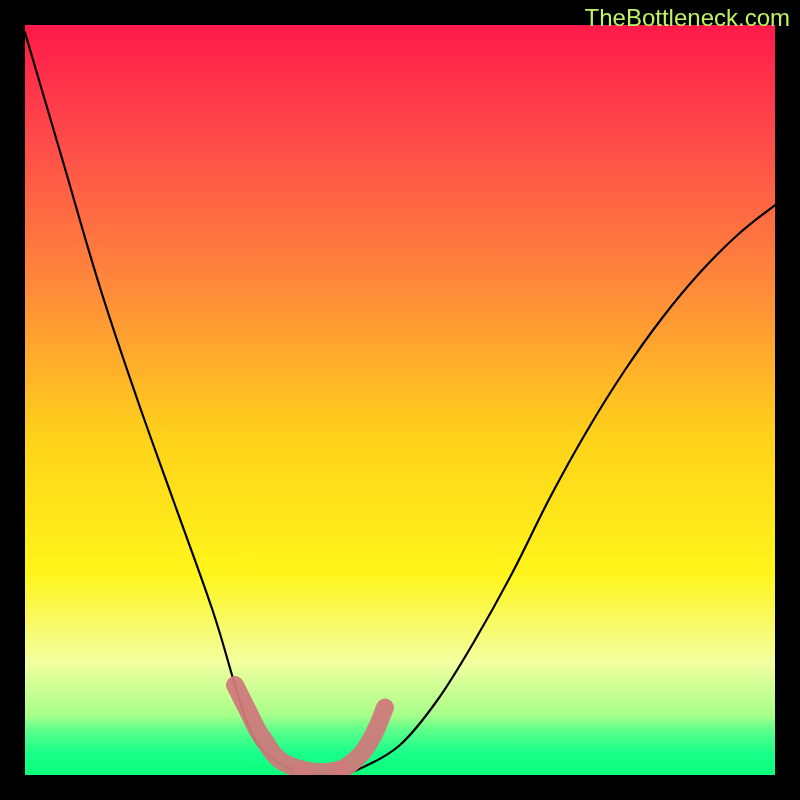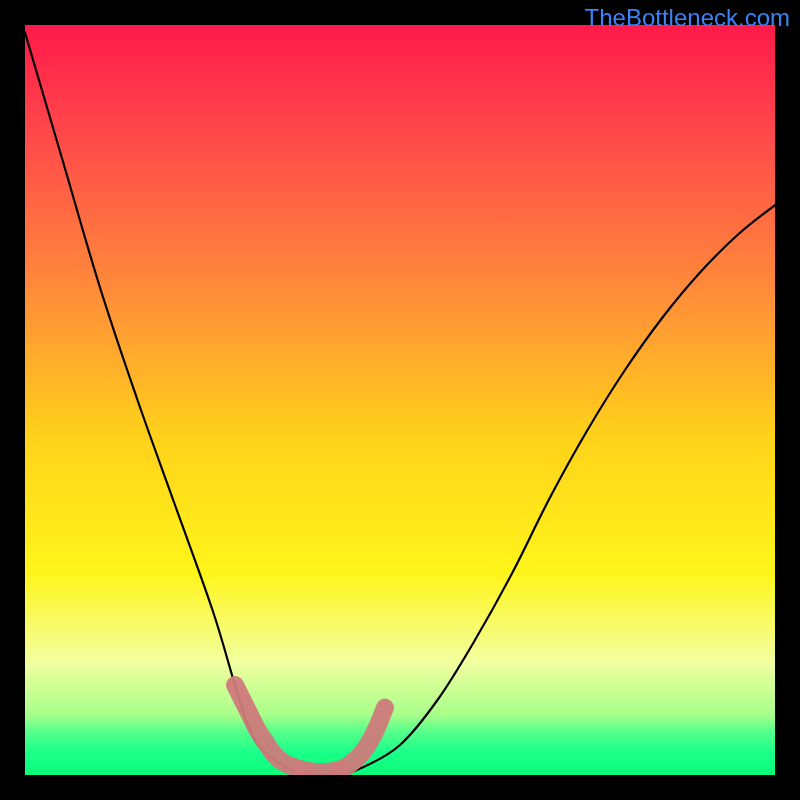--- a/index.html
+++ b/index.html
@@ -13,21 +13,21 @@
     }
     .wrap {
       position: relative;
       width: 800px;
       height: 800px;
     }
     .watermark {
       position: absolute;
       top: 4px;
       right: 10px;
-      color: #3b82f6;
+      color: #bef264;
       font-size: 24px;
       z-index: 10;
     }
     .chartbox {
       position: absolute;
       left: 25px;
       top: 25px;
       width: 750px;
       height: 750px;
     }

